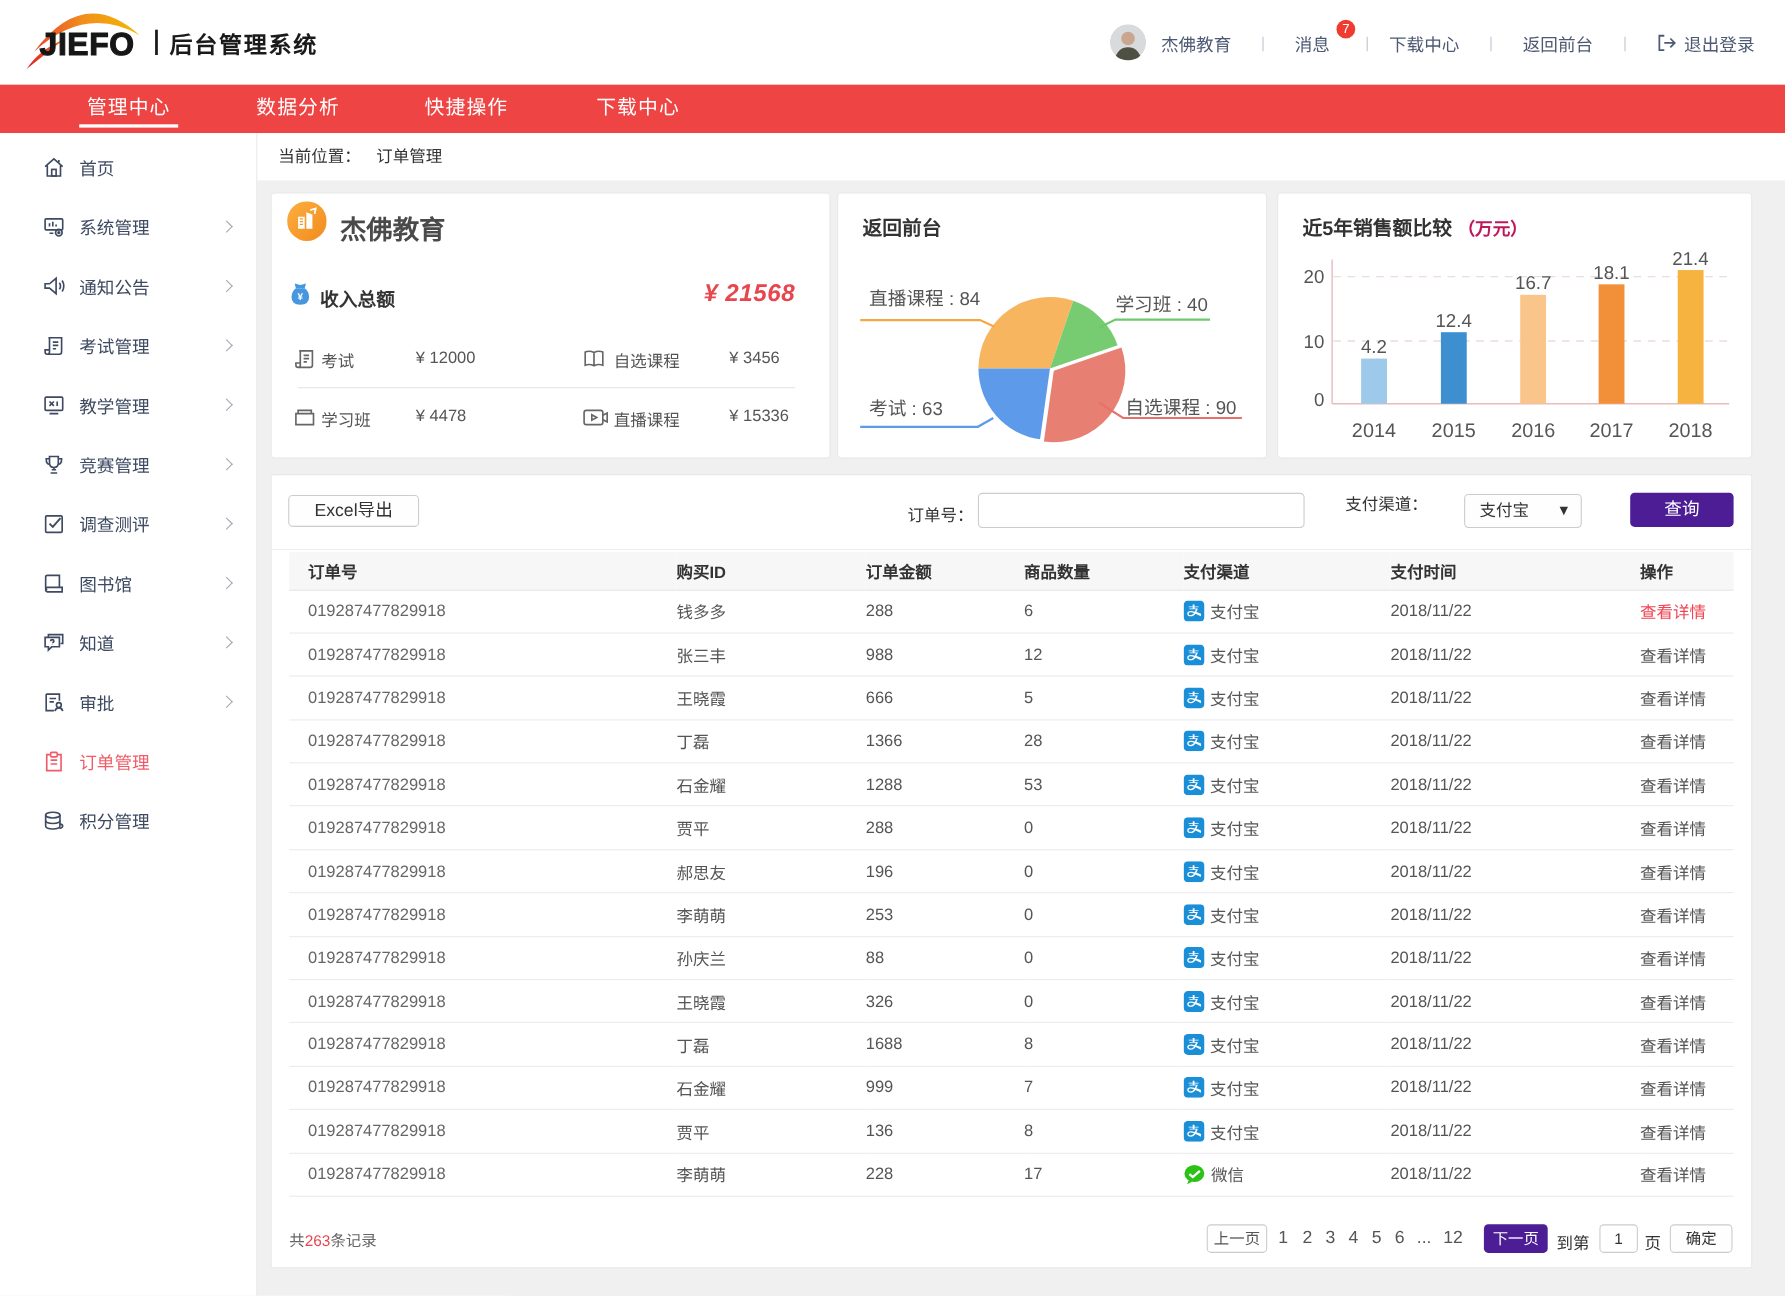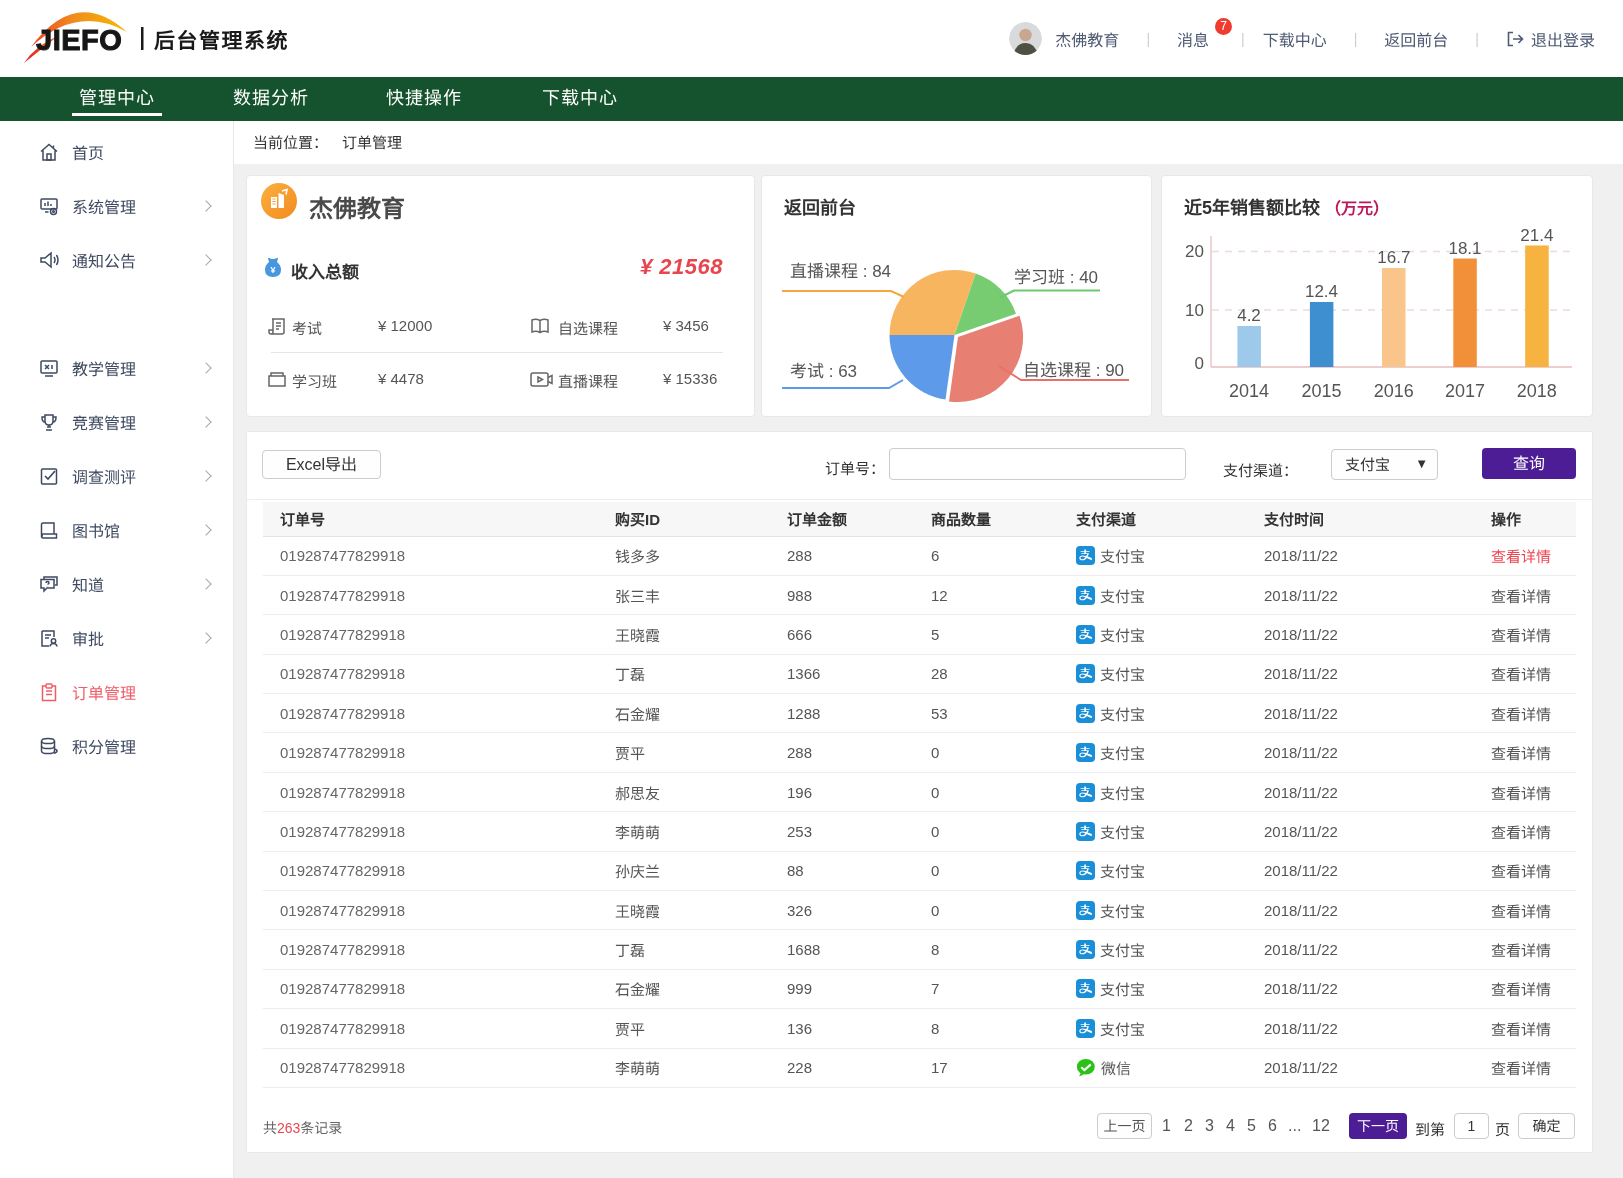--- a/index.html
+++ b/index.html
@@ -10,21 +10,21 @@
 
 #top { position:absolute; left:0; top:0; width:1623px; height:77px; background:#fff; }
 #logo { position:absolute; left:36px; top:8px; width:420px; height:64px; }
 #rightbar { position:absolute; right:28px; top:0; height:77px; display:flex; align-items:center; color:#4e5a73; font-size:16px; }
 #rightbar .sep { color:#c9cdd6; margin:0 27px; font-size:14px; }
 .avatar { width:33px; height:33px; border-radius:50%; margin-right:13px; overflow:hidden; }
 .msgwrap { position:relative; }
 .badge { position:absolute; top:-9px; right:-23px; background:#f03b30; color:#fff; width:17px; height:17px; border-radius:50%; font-size:12px; text-align:center; line-height:17px; }
 
 
-#nav { position:absolute; left:0; top:77px; width:1623px; height:44px; background:#14532d; }
+#nav { position:absolute; left:0; top:77px; width:1623px; height:44px; background:#ef4444; }
 #nav .item { position:absolute; top:0; height:44px; line-height:42px; color:#fff; font-size:18px; text-align:center; letter-spacing:1px; }
 #nav .active:after { content:""; position:absolute; left:-2px; right:-2px; bottom:5px; height:3px; background:#fff; }
 
 
 #side { position:absolute; left:0; top:121px; width:234px; height:1057px; background:#fff; border-right:1px solid #e7e7e9; }
 .mitem { position:absolute; left:0; width:234px; height:54px; display:flex; align-items:center; color:#3e4a61; font-size:16px; }
 .mitem svg { position:absolute; left:38px; }
 .mitem .txt { position:absolute; left:72px; }
 .mitem .arr { position:absolute; right:24px; top:50%; width:8px; height:8px; border-top:1.6px solid #a2a9b4; border-right:1.6px solid #a2a9b4; transform:translateY(-50%) rotate(45deg); }
 .mitem.red { color:#f05d68; }
@@ -119,20 +119,28 @@
       <span class="arr"></span>
   </div>
   <div class="mitem" style="top:112px;text-decoration:underline;">
     <svg width="22" height="22" viewBox="0 0 22 22" fill="none" stroke="#3e4a61" stroke-width="1.5">
         <path d="M 3 9 H 7 L 13 4 V 18 L 7 13 H 3 Z"></path>
         <path d="M 16 8 Q 18 11 16 14 M 18.5 6 Q 21.5 11 18.5 16"></path>
       </svg>
     <span class="txt">通知公告</span>
       <span class="arr"></span>
   </div>
+  <div class="mitem" style="top:166px;">
+    <svg width="22" height="22" viewBox="0 0 22 22" fill="none" stroke="#3e4a61" stroke-width="1.5">
+        <path d="M 6 4 H 18 V 17 Q 18 19 16 19 H 5 Q 7 19 7 17 V 4 M 5 19 Q 3 19 3 17 V 15 H 7"></path>
+        <path d="M 10 8 H 15 M 10 11 H 15 M 10 14 H 13"></path>
+      </svg>
+    <span class="txt">考试管理</span>
+      <span class="arr"></span>
+  </div>
   <div class="mitem" style="top:220px;">
     <svg width="22" height="22" viewBox="0 0 22 22" fill="none" stroke="#3e4a61" stroke-width="1.5">
         <rect x="3" y="4" width="16" height="12" rx="1"></rect>
         <path d="M 7 8 L 11 12 M 11 8 L 7 12 M 14 8 V 12 M 7 19 H 15"></path>
       </svg>
     <span class="txt">教学管理</span>
       <span class="arr"></span>
   </div>
   <div class="mitem" style="top:274px;">
     <svg width="22" height="22" viewBox="0 0 22 22" fill="none" stroke="#3e4a61" stroke-width="1.5">
@@ -291,21 +299,21 @@
     <text x="231.8" y="221" font-size="18" fill="#555" text-anchor="middle">2016</text>
     <text x="303" y="221" font-size="18" fill="#555" text-anchor="middle">2017</text>
     <text x="374.8" y="221" font-size="18" fill="#555" text-anchor="middle">2018</text>
   </svg>
 </div>
 
 <div class="card" id="tcard" style="left:246px; top:431px; width:1347px; height:722px; border-radius:2px;">
   <div class="btn-plain" style="left:15px; top:18px; width:119px; height:29px; line-height:27px; font-size:16px;">Excel导出</div>
   <div style="position:absolute; left:566px; top:25px; font-size:15px; color:#333;margin-left:12px;">订单号：</div>
   <div class="btn-plain" style="left:642px; top:16px; width:297px; height:32px; background:#fff;"></div>
-  <div style="position:absolute; left:976px; top:27px; font-size:15px; color:#333;">支付渠道：</div>
+  <div style="position:absolute; left:976px; top:15px; font-size:15px; color:#333;">支付渠道：</div>
   <div class="btn-plain" style="left:1084px; top:17px; width:107px; height:31px; line-height:29px; text-align:left; padding-left:13px;">支付宝<span style="position:absolute; right:9px; top:-1px; color:#333; font-size:13px;">▼</span></div>
   <div class="btn-red" style="left:1235px; top:16px; width:94px; height:31px; line-height:31px; font-size:16px;">查询</div>
 
   <div style="position:absolute; left:0; top:67px; width:1347px; border-top:1px solid #ededee;"></div>
   <table id="tbl">
     <colgroup>
         <col style="width:352px">
         <col style="width:172px">
         <col style="width:144px">
         <col style="width:145px">

